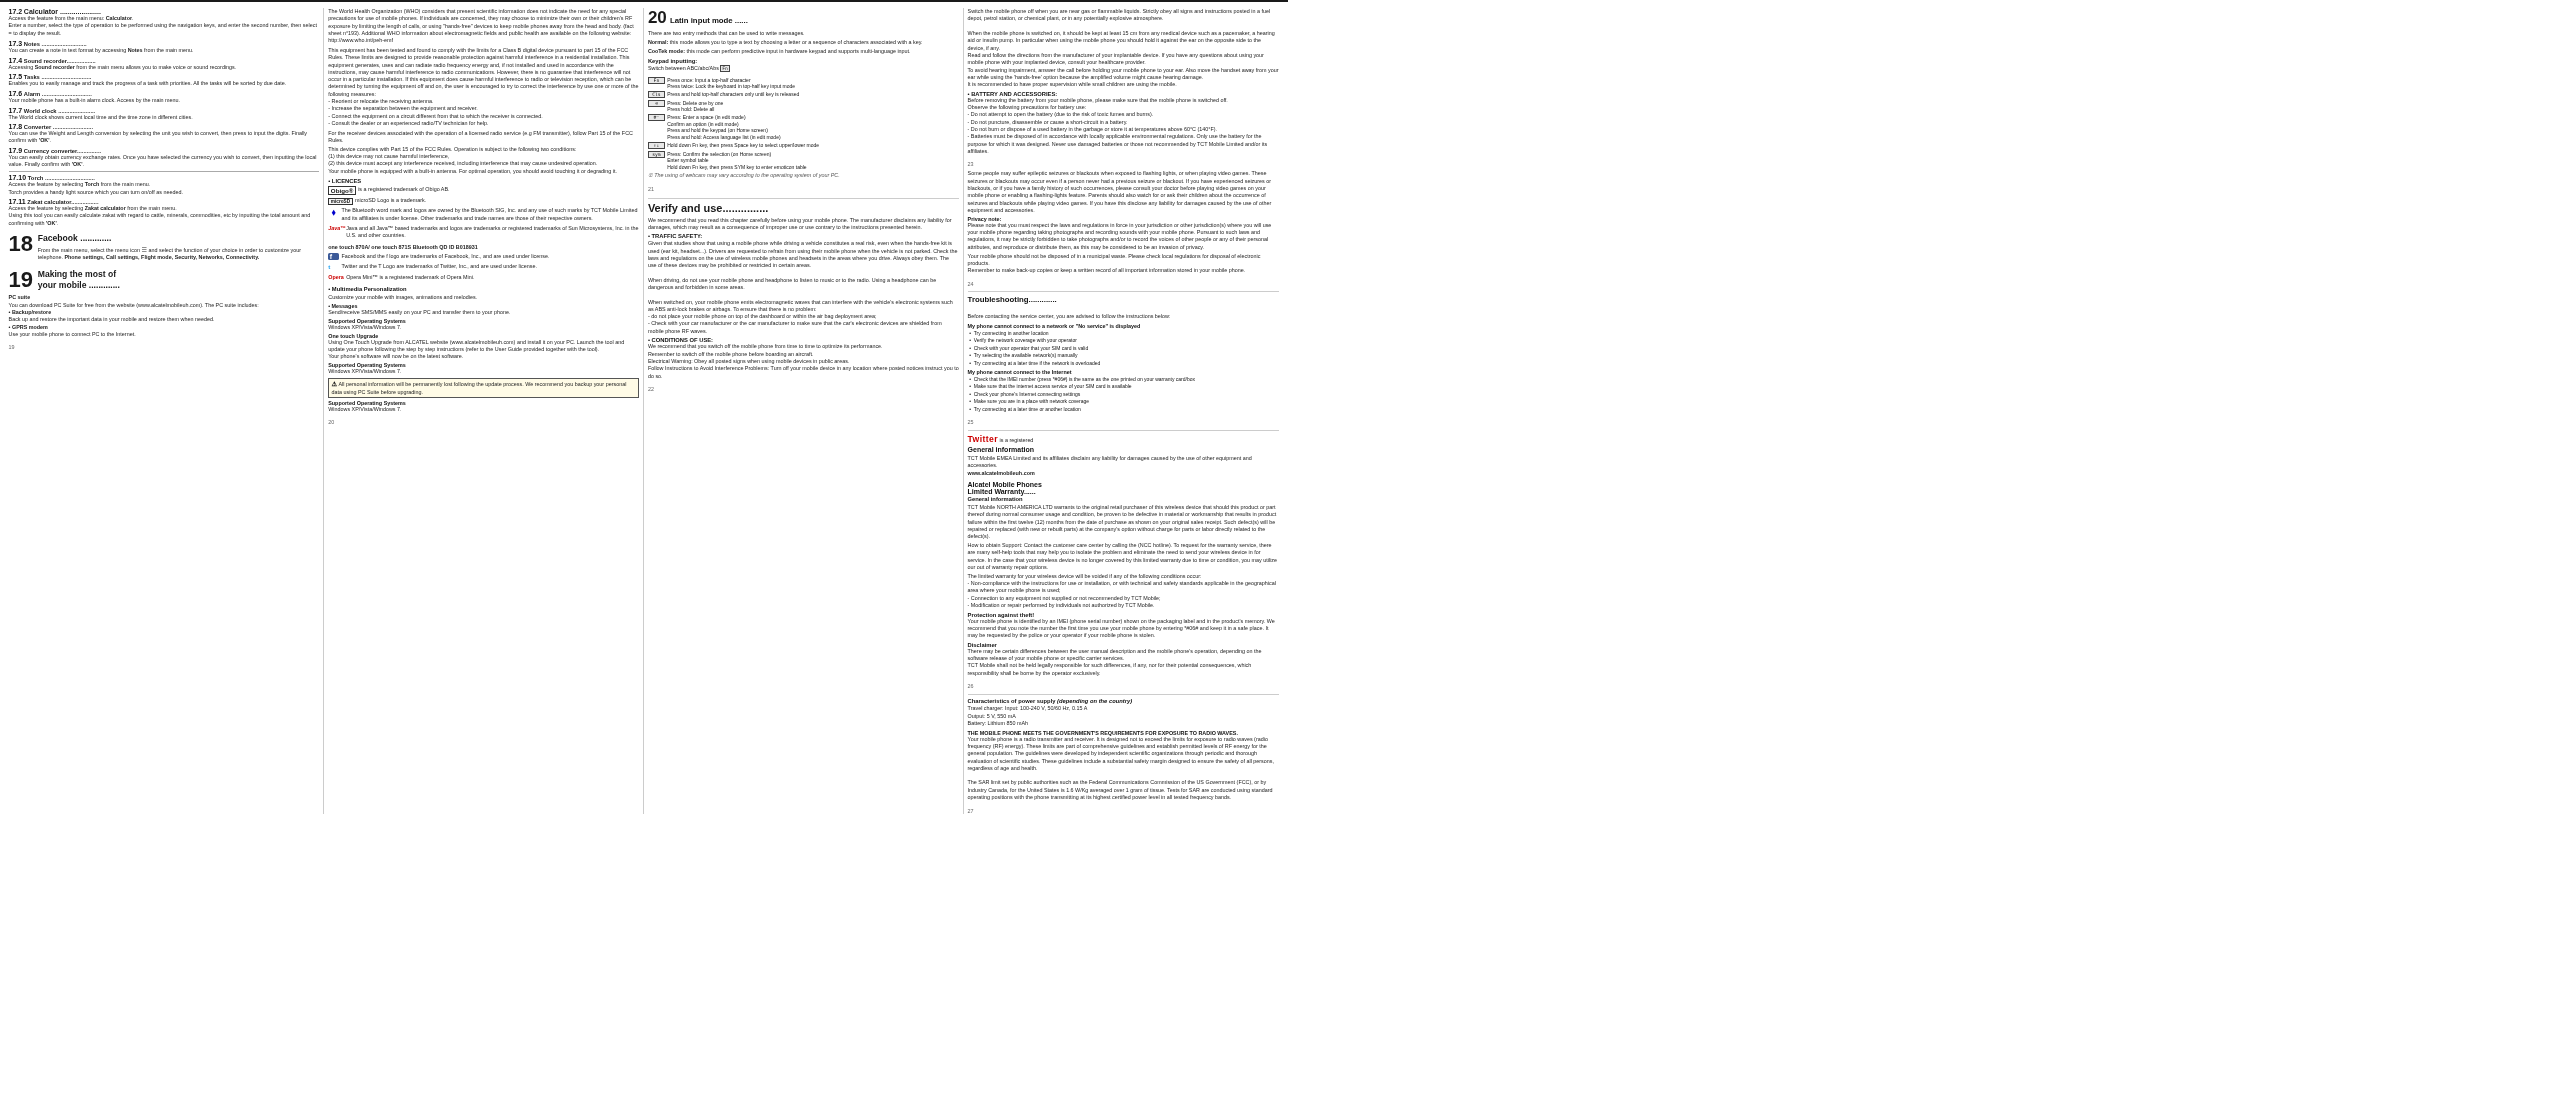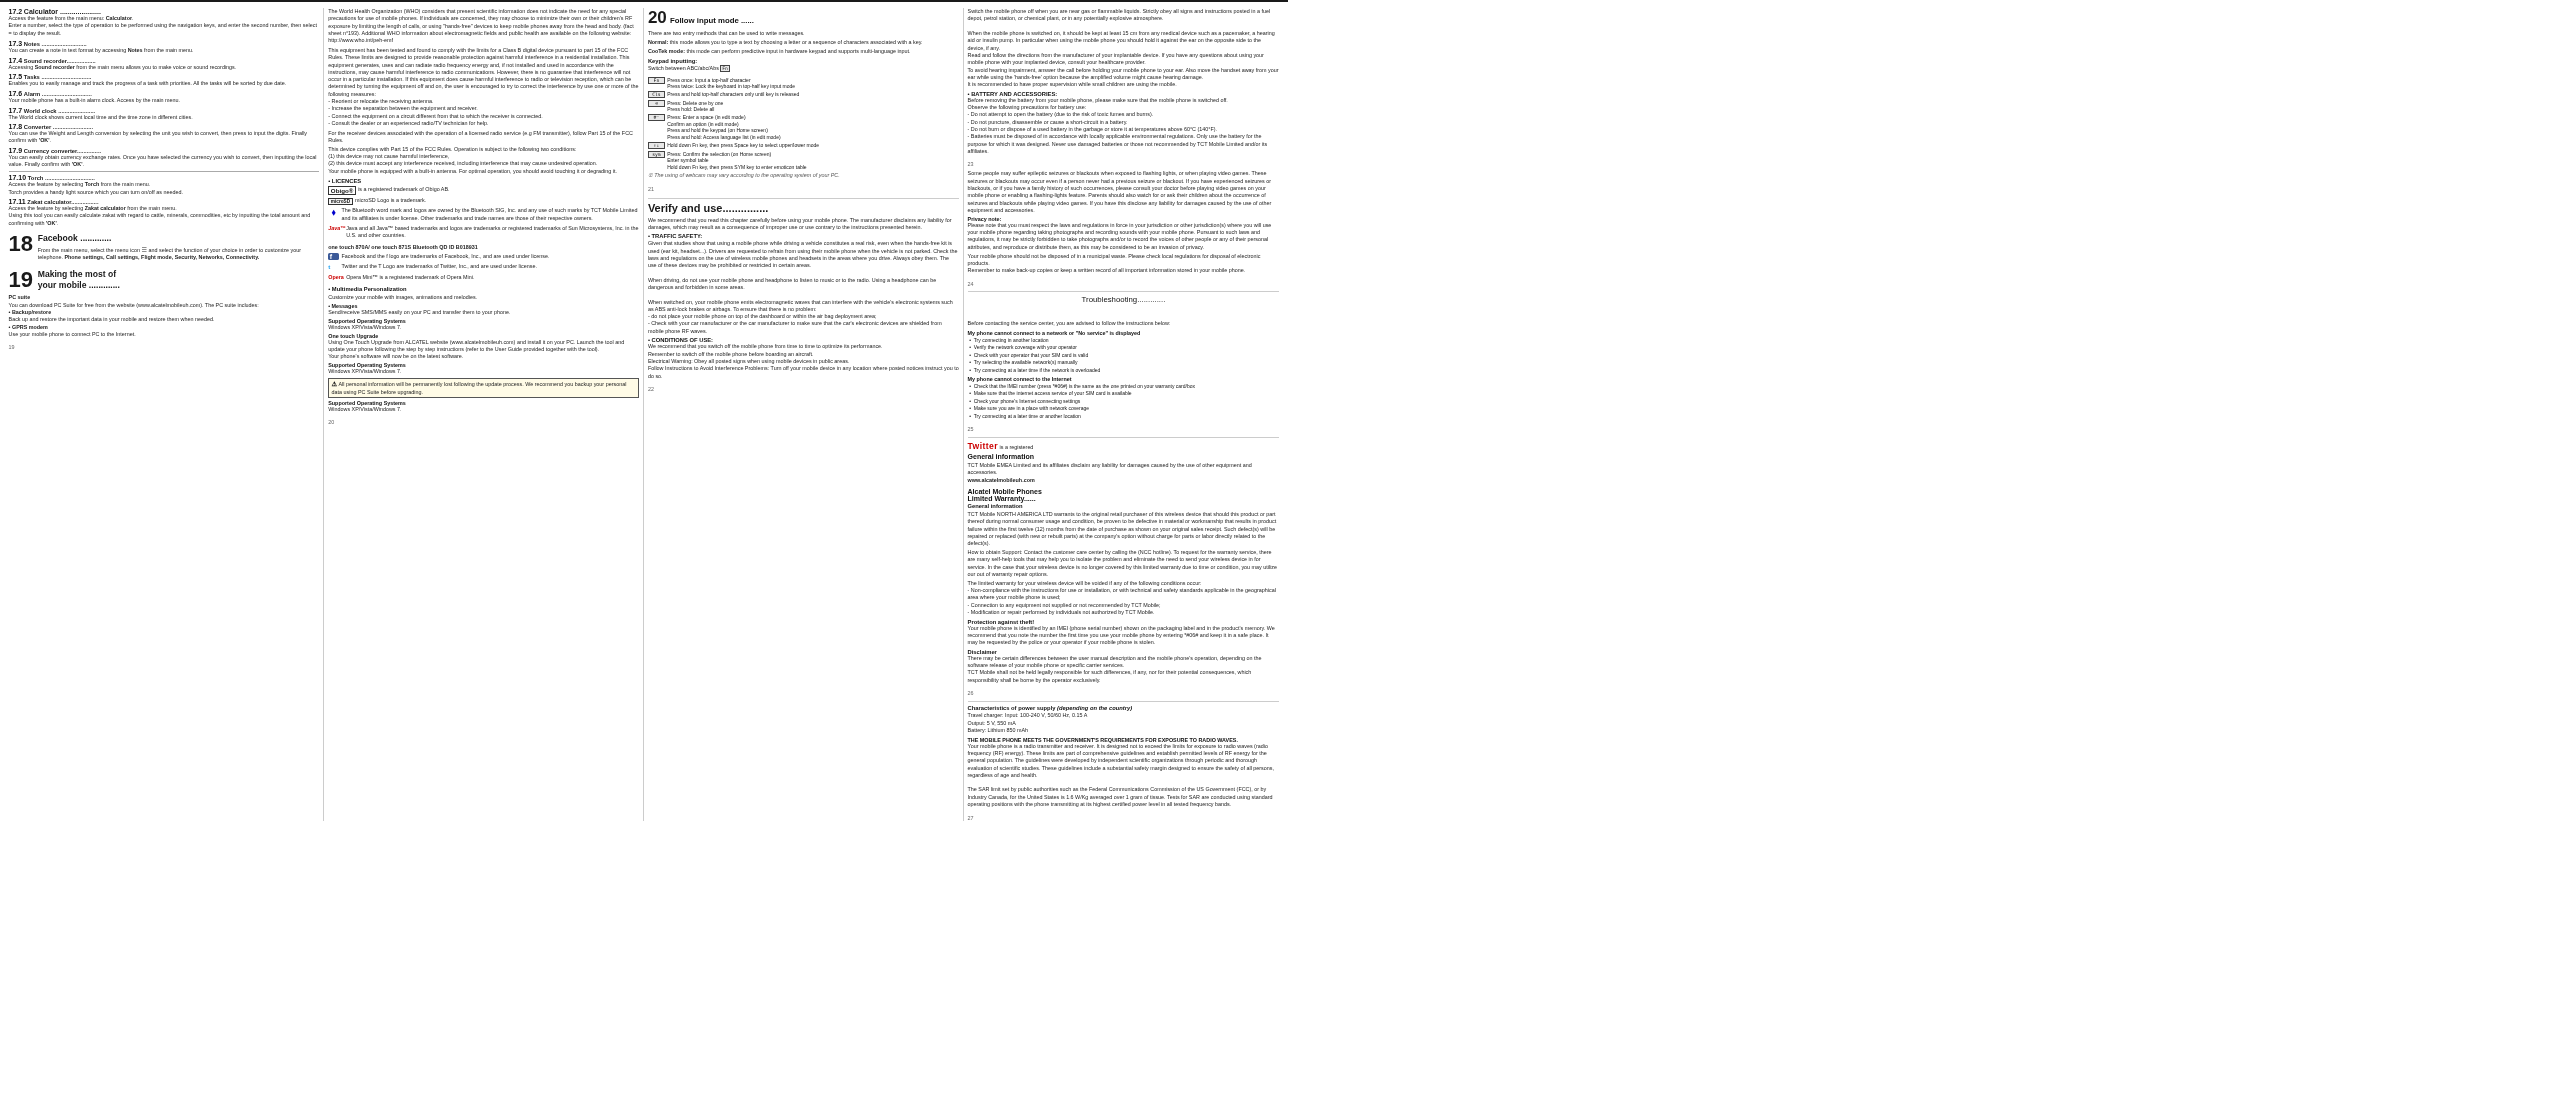--- a/index.html
+++ b/index.html
@@ -112,23 +112,22 @@
       flex-shrink: 0;
     }
     .input-desc {
       font-size: 5px;
       line-height: 1.3;
     }
 
     
     .trouble-heading {
       font-size: 7.8px;
-      font-weight: normal;
-      margin-bottom: 16px;
-      text-align: center;
+      font-weight: bold;
+      margin-bottom: 9px;
     }
 
     .bullet-item {
       padding-left: 6.2px;
       position: relative;
       font-size: 5px;
       line-height: 1.35;
       margin-bottom: 0.8px;
     }
     .bullet-item::before {
@@ -324,21 +323,21 @@
       <div class="body-text">Windows XP/Vista/Windows 7.</div>
     </div>
 
     <div class="col-footer">20</div>
   </div>
 
   <div class="column">
 
     <div style="display:flex;align-items:baseline;gap:3.1px;margin-bottom:2.3px;">
       <span style="font-size:17px;font-weight:bold;color:#1a1a1a;">20</span>
-      <span style="font-size:7.8px;font-weight:bold;">Follow input mode ......</span>
+      <span style="font-size:7.8px;font-weight:bold;">Latin input mode ......</span>
     </div>
 
     <div class="body-text">There are two entry methods that can be used to write messages.</div>
 
     <div class="body-text" style="margin-top:1.6px;">
       <strong>Normal:</strong> this mode allows you to type a text by choosing a letter or a sequence of characters associated with a key.
     </div>
     <div class="body-text" style="margin-top:0.8px;">
       <strong>CooTek mode:</strong> this mode can perform predictive input in hardware keypad and supports multi-language input.
     </div>

